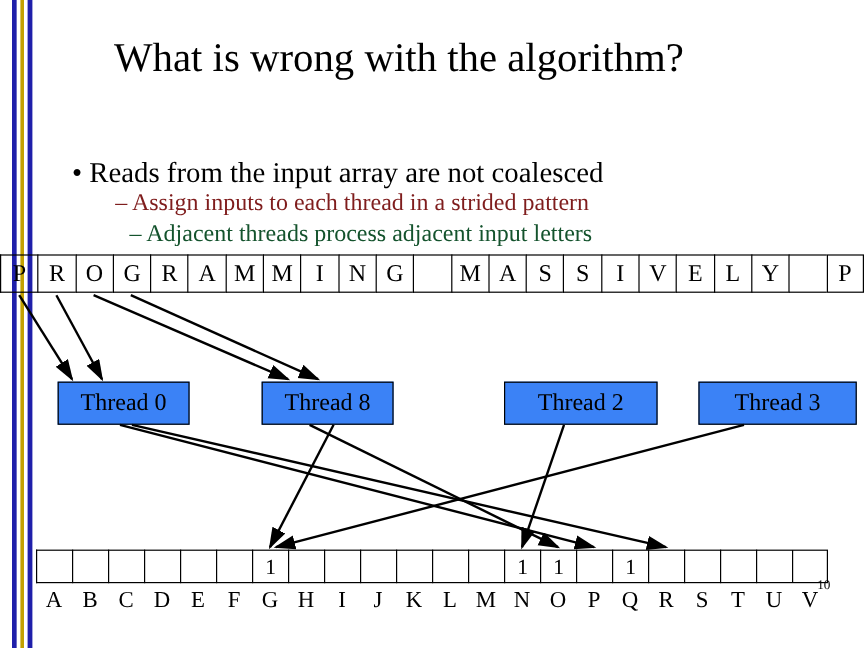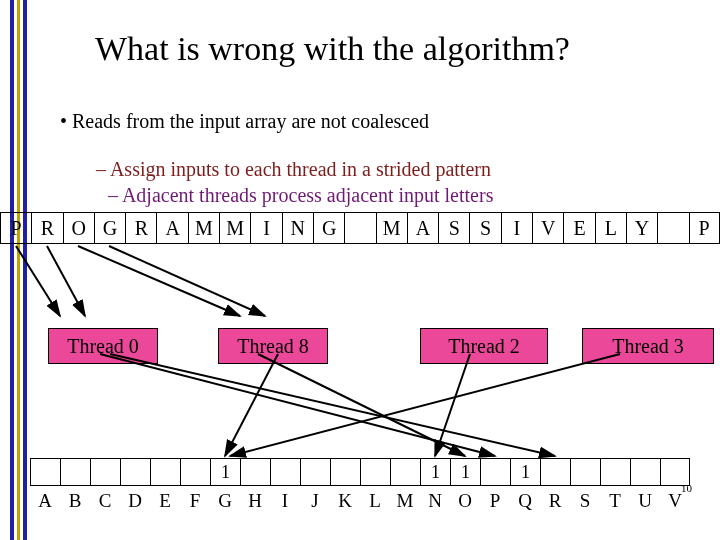--- a/index.html
+++ b/index.html
@@ -24,37 +24,37 @@
   .bb5 { width: 4px; background: #1f1faa; }
   .title {
     position: absolute;
     left: 95px; top: 30px;
     font-size: 34px;
     color: #000;
     text-align: right;
   }
   .bullet1 {
     position: absolute;
-    left: 60px; top: 110px;
-    font-size: 20px;
+    left: 60px; top: 132px;
+    font-size: 24px;
     color: #000;
   }
   .bullet1::before { content: "• "; }
   .bullet2a {
     position: absolute;
     left: 96px; top: 158px;
     font-size: 20px;
     color: #7f1d1d;
   }
   .bullet2a::before { content: "– "; }
   .bullet2b {
     position: absolute;
     left: 108px; top: 184px;
     font-size: 20px;
-    color: #701a75;
+    color: #14532d;
   }
   .bullet2b::before { content: "– "; }
   .input-row {
     position: absolute;
     left: 0; top: 212px;
     width: 720px; height: 32px;
     display: flex;
   }
   .input-row .cell {
     border: 1px solid #000;
@@ -62,28 +62,28 @@
     height: 32px;
     font-size: 20px;
     display: flex;
     align-items: center;
     justify-content: center;
     font-family: "Times New Roman", serif;
   }
   .input-row .cell:last-child { border-right: 1px solid #000; }
   .thread-box {
     position: absolute;
-    top: 328px;
+    top: 318px;
     height: 36px;
     border: 1px solid #000;
     font-size: 20px;
     display: flex;
     align-items: center;
     justify-content: center;
-    background: #ec4899;
+    background: #3b82f6;
   }
   .output-row {
     position: absolute;
     left: 30px; top: 458px;
     height: 28px;
     display: flex;
   }
   .output-row .ocell {
     width: 30px; height: 28px;
     border: 1px solid #000;

